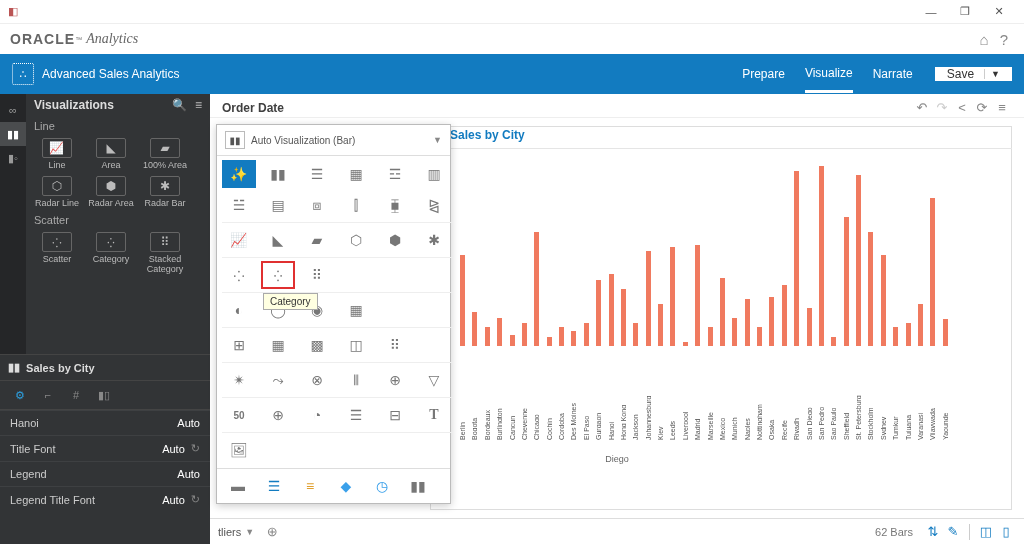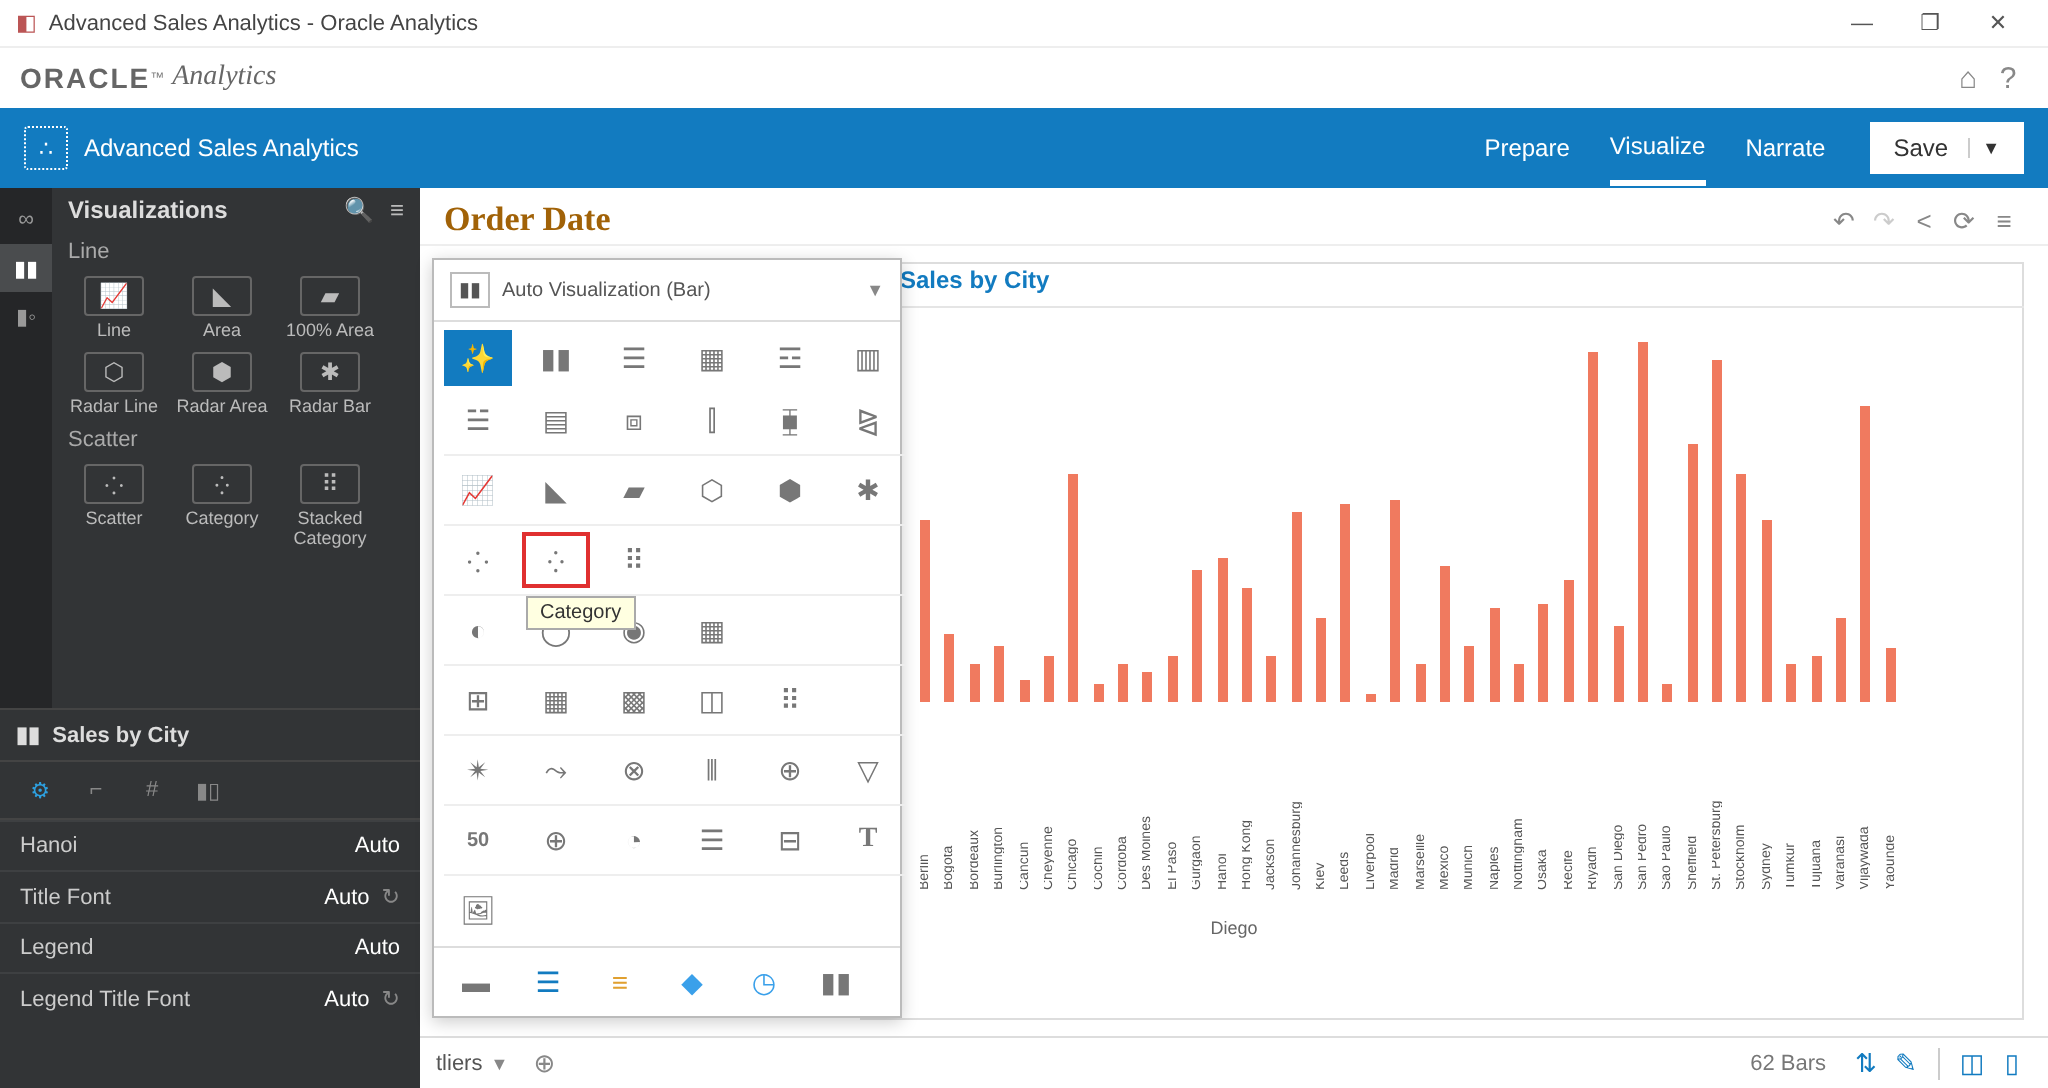--- a/index.html
+++ b/index.html
@@ -11,21 +11,21 @@
   .brandbar .oracle { font-weight: 700; letter-spacing: 1px; font-size: 14px; color: #666; }
   .brandbar .tm { font-size: 7px; vertical-align: top; color: #777; }
   .brandbar .analytics { font-family: Georgia, serif; font-style: italic; font-size: 14px; color: #666; margin-left: 4px; }
   .brandbar .spacer { flex:1;}
   .brandbar .right-ico { width: 20px; text-align:center; color:#888; font-size:15px;}
   .bluebar { height: 40px; background: #127bc0; color: #fff; display: flex; align-items: center; padding: 0 12px; }
   .bluebar .proj-icon { width: 22px; height: 22px; border: 1px dotted #fff; display: inline-flex; align-items:center; justify-content:center; font-size:11px; margin-right:8px; border-radius:2px;}
   .bluebar h1 { font-size: 12px; font-weight: 400; flex:1;}
   .bluebar .tab { font-size: 12px; margin: 0 10px; padding: 10px 0; cursor:pointer; }
   .bluebar .tab.sel { border-bottom: 3px solid #fff; font-weight:500;}
-  .savebtn { background:#fff; color:#333; border:none; height:26px; padding:0 12px; font-size:12px; display:flex; align-items:center; margin-left:12px;}
+  .savebtn { background:#fff; color:#333; border:none; height:14px; padding:0 12px; font-size:12px; display:flex; align-items:center; margin-left:12px;}
   .savebtn .arrow { border-left:1px solid #ccc; margin-left:10px; padding-left:6px; font-size:9px;}
   .workspace { display:flex; height: 450px; }
   .sidebar { width: 210px; background: #323436; color: #ddd; display:flex; flex-direction: column; font-size:11px;}
   .iconrail { width: 26px; background:#252628; display:flex; flex-direction:column; align-items:center; padding-top:4px;}
   .iconrail div { width:26px; height:24px; display:flex; align-items:center; justify-content:center; color:#999; font-size:11px;}
   .iconrail div.sel { background:#4a4c4e; color:#fff;}
   .sidewrap { display:flex; height: 260px;}
   .sidecontent { flex:1; }
   .sidehdr { display:flex; align-items:center; padding: 4px 8px; font-weight:600; font-size:12px;}
   .sidehdr .sp{flex:1;}
@@ -38,21 +38,21 @@
   .proprow { display:flex; align-items:center; padding: 6px 10px; border-top:1px solid #3e4042;}
   .proprow .pn{ color:#ccc; font-size:11px;}
   .proprow .sp{flex:1;}
   .proprow .pv{ color:#fff; font-size:11px;}
   .proprow .re{ margin-left:6px; color:#888; font-size:11px;}
   .tbicons { display:flex; padding:4px 6px; border-top:1px solid #444; border-bottom:1px solid #444;}
   .tbicons div{ width:28px; height:20px; display:flex; align-items:center; justify-content:center; color:#888;}
   .tbicons div.sel{ color:#2da0e0;}
   .main { flex:1; background:#fff; position:relative; display:flex; flex-direction:column;}
   .crumb { padding: 6px 12px 2px; display:flex; align-items:center;}
-  .crumb .t1{ font-size:17px; font-weight:600; color:#a16207;font-family:Liberation Serif, serif;}
+  .crumb .t1{ font-size:12px; font-weight:600; color:#404040;}
   .crumb .sp{flex:1;}
   .crumb .tico{ width:20px; text-align:center; color:#888; font-size:13px;}
   .crumb2 { padding: 0 12px 6px; font-size:10px; color:#888;}
   .canvasarea { flex:1; position:relative; border-top:1px solid #eee; padding:6px 10px;}
   .viztitle{ color:#127bc0; font-size:12px; font-weight:600; position:absolute; left:240px; top:10px;}
   .vtline{ position:absolute; left:210px; right:12px; top:30px; border-top:1px solid #e5e5e5;}
   .chartbox{ position:absolute; left:220px; right:12px; top:8px; bottom:8px; border:1px solid #ddd;}
   .bars{ position:absolute; left:250px; right:20px; top:38px; height:190px; display:flex; align-items:flex-end; gap:1.2px;}
   .bar{ width:5px; background:#f07a5f;}
   .xlabels{ position:absolute; left:250px; right:20px; top:232px; height:110px; display:flex; gap:1.2px;}
@@ -75,21 +75,20 @@
   .divider{ grid-column: 1 / -1; border-top:1px solid #eee; height:1px; }
   .poprow2{ display:flex; padding:4px 6px; border-top:1px solid #ddd; gap:6px;}
   .poprow2 .vi{ width:30px; height:26px;}
   .tip{ position:absolute; left:46px; top:168px; background:#ffffe1; border:1px solid #aaa; font-size:10px; padding:2px 6px; z-index:25; color:#333;}
 </style>
 </head>
 <body>
 
 <div class="titlebar">
   <span style="margin-right:6px;color:#b55;">◧</span>
-  <span>Advanced Sales Analytics - Oracle Analytics</span>
   <div class="spacer"></div>
   <div class="winbtn">—</div>
   <div class="winbtn">❐</div>
   <div class="winbtn">✕</div>
 </div>
 
 <div class="brandbar">
   <span class="oracle">ORACLE</span>
     <span class="tm">™</span>
   <span class="analytics">Analytics</span>

